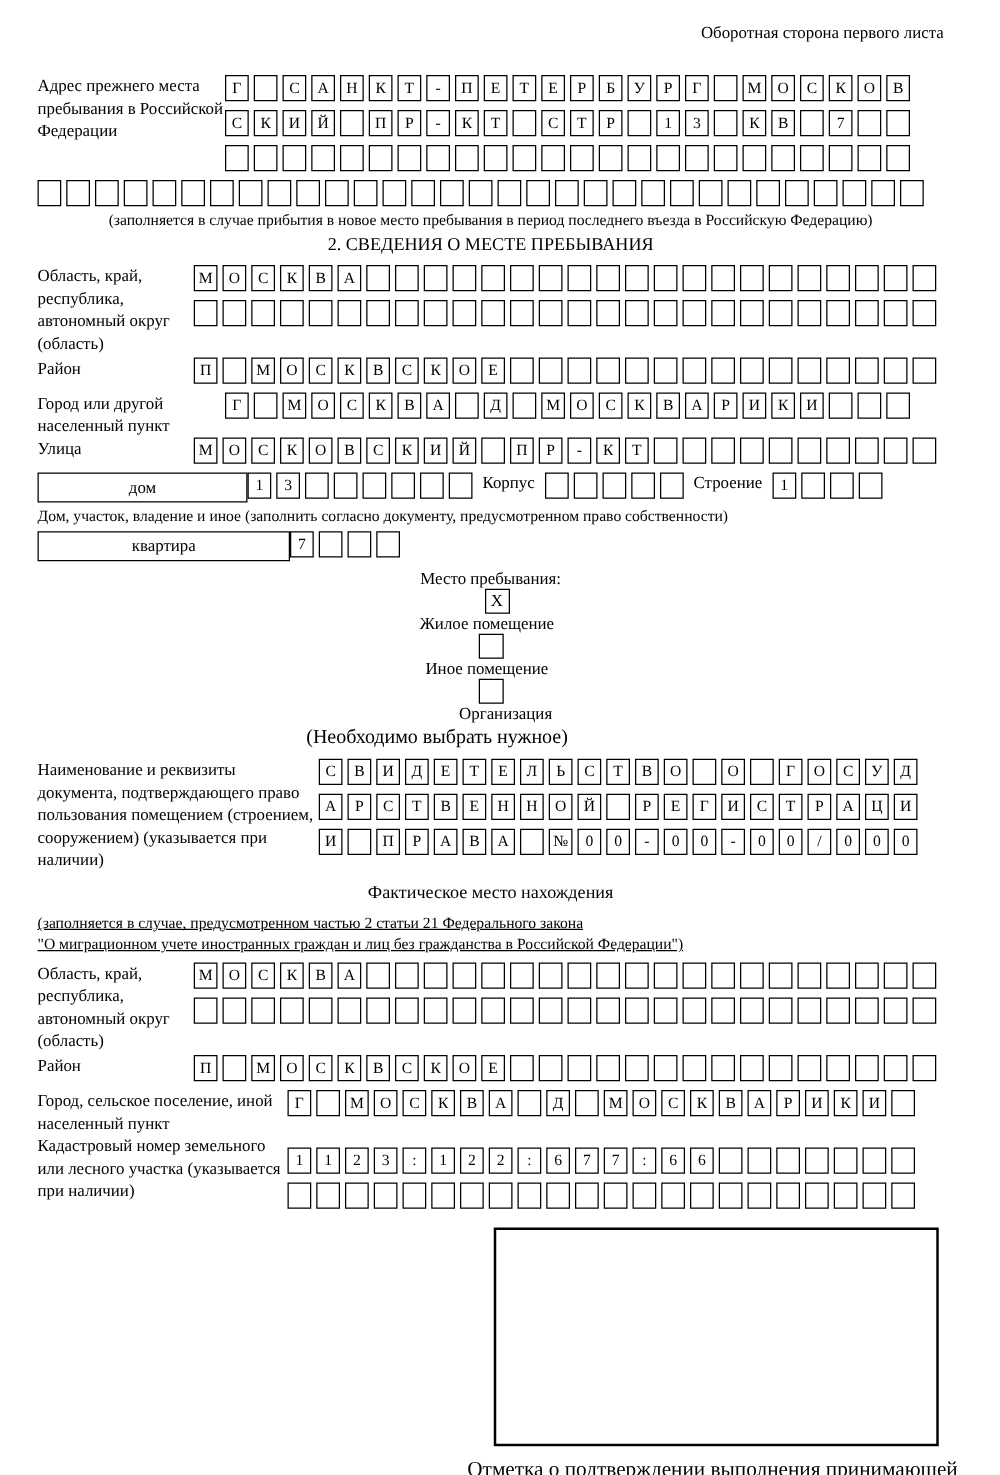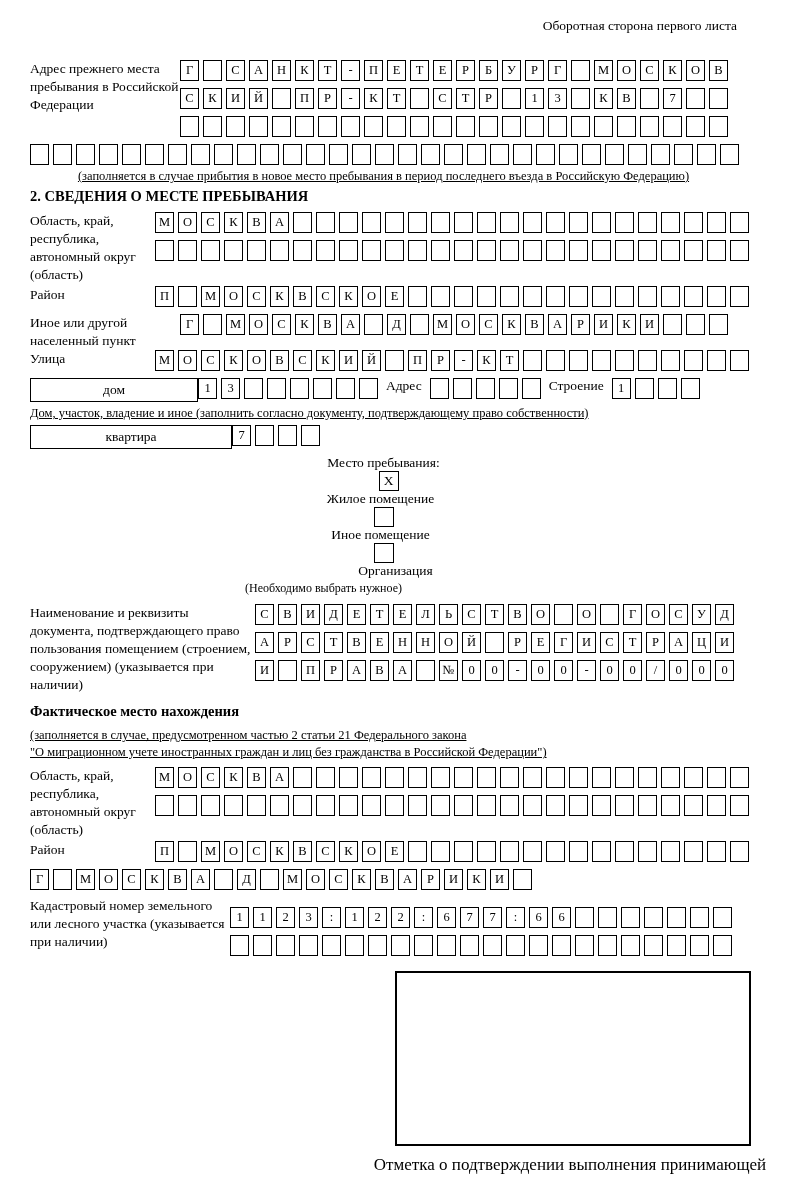--- a/index.html
+++ b/index.html
@@ -3,75 +3,75 @@
 <meta charset="utf-8">
 <style>
   * { margin:0; padding:0; box-sizing:border-box; }
   html,body { background:#ffffff; }
   body {
     width:800px; height:1180px;
     color:#000;
     font-family:"Liberation Serif","DejaVu Serif",serif;
     font-size:13.5px;
   }
-  .page { position:relative; width:800px; height:1180px; padding:18px 63px 0 30px; overflow:hidden; }
+  .page { position:relative; width:800px; height:1180px; padding:18px 45px 0 30px; overflow:hidden; }
 
   .hdr-note { text-align:right; font-size:13.5px; margin-bottom:26px; }
 
   .field { display:flex; align-items:flex-start; }
   .flabel { flex-shrink:0; line-height:1.33;font-family:Liberation Serif, serif; }
   .w125 { width:125px; }
   .w150 { width:150px; }
   .w200 { width:200px; }
   .w225 { width:225px; }
 
   .boxrow { display:flex; gap:4px; margin-bottom:7px; }
   .cell {
     flex:0 0 19px; width:19px; height:21px;
     border:1.6px solid #000;
     display:inline-flex; align-items:center; justify-content:center;
     font-size:12.5px; line-height:1;
   }
   .cap { font-size:12.5px; text-align:center; }
 
-  .sec-title { font-weight:bold; font-size:14.5px; margin:2px 0 7px 0; }
+  .sec-title { text-align:center; font-weight:normal; font-size:14.5px; margin:2px 0 7px 0; }
 
   .inline-row { display:flex; align-items:flex-start; gap:0; margin-bottom:4px; }
   .widebox {
     height:24px; border:1.9px solid #000;
     display:flex; align-items:center; justify-content:center;
     font-size:13.5px;
   }
   .dom-box { width:168px; }
   .kv-box { width:202px; }
   .gap-lbl { margin:0 8px; }
 
   .checkbox {
     flex:0 0 20px; width:20px; height:24px; border:1.9px solid #000;
     display:inline-flex; align-items:center; justify-content:center;
     font-size:13.5px;
   }
   .mesto-row { display:flex; align-items:center; margin:6px 0 2px 0;flex-direction:column; }
   .mesto-row .opt-lbl { margin:0 16px 0 10px; }
-  .mesto-note { font-size:12px; margin:2px 0 8px 215px; }
+  .mesto-note { font-size:16px; margin:2px 0 8px 215px; }
 
   .note-line { text-align:left; font-size:12.5px; line-height:1.35;text-decoration:underline; }
 
   .stamp-box {
     margin:8px 0 0 365px;
     width:356px; height:175px;
     border:2px solid #000;
     background:#fff;
   }
   .stamp-cap {
     margin:7px 0 0 340px; width:400px;
     text-align:center; font-size:17px; line-height:1.38;
   }
 
-  .mb2 { margin-bottom:2px; } .mb4 { margin-bottom:4px;text-decoration:underline; } .mb6 { margin-bottom:6px; }
+  .mb2 { margin-bottom:2px; } .mb4 { margin-bottom:4px; } .mb6 { margin-bottom:6px; }
   .mt10 { margin-top:10px; }
 </style>
 </head>
 <body>
 
 <div class="page">
 
   <div class="hdr-note">Оборотная сторона первого листа</div>
 
   <div class="field">
@@ -282,21 +282,21 @@
         <span class="cell"></span>
         <span class="cell"></span>
         <span class="cell"></span>
         <span class="cell"></span>
         <span class="cell"></span>
         <span class="cell"></span>
       </div>
   </div>
 
   <div class="field">
-    <div class="flabel w150">Иное или другой населенный пункт</div>
+    <div class="flabel w150">Город или другой населенный пункт</div>
     <div class="boxrow">
         <span class="cell">Г</span>
         <span class="cell"></span>
         <span class="cell">М</span>
         <span class="cell">О</span>
         <span class="cell">С</span>
         <span class="cell">К</span>
         <span class="cell">В</span>
         <span class="cell">А</span>
         <span class="cell"></span>
@@ -355,37 +355,37 @@
     <div class="boxrow" style="margin-bottom:0">
         <span class="cell">1</span>
         <span class="cell">3</span>
         <span class="cell"></span>
         <span class="cell"></span>
         <span class="cell"></span>
         <span class="cell"></span>
         <span class="cell"></span>
         <span class="cell"></span>
       </div>
-    <span class="gap-lbl">Адрес</span>
+    <span class="gap-lbl">Корпус</span>
     <div class="boxrow" style="margin-bottom:0">
         <span class="cell"></span>
         <span class="cell"></span>
         <span class="cell"></span>
         <span class="cell"></span>
         <span class="cell"></span>
       </div>
     <span class="gap-lbl">Строение</span>
     <div class="boxrow" style="margin-bottom:0">
         <span class="cell">1</span>
         <span class="cell"></span>
         <span class="cell"></span>
         <span class="cell"></span>
       </div>
   </div>
-  <div class="cap mb4" style="text-align:left">Дом, участок, владение и иное (заполнить согласно документу, подтверждающему право собственности)</div>
+  <div class="cap mb4" style="text-align:left">Дом, участок, владение и иное (заполнить согласно документу, предусмотренном право собственности)</div>
 
   <div class="inline-row">
     <div class="widebox kv-box">квартира</div>
     <div class="boxrow" style="margin-bottom:0">
         <span class="cell">7</span>
         <span class="cell"></span>
         <span class="cell"></span>
         <span class="cell"></span>
       </div>
   </div>
@@ -568,20 +568,21 @@
         <span class="cell"></span>
         <span class="cell"></span>
         <span class="cell"></span>
         <span class="cell"></span>
         <span class="cell"></span>
         <span class="cell"></span>
       </div>
   </div>
 
   <div class="field">
+    <div class="flabel w200">Город, сельское поселение, иной населенный пункт</div>
     <div class="boxrow">
         <span class="cell">Г</span>
         <span class="cell"></span>
         <span class="cell">М</span>
         <span class="cell">О</span>
         <span class="cell">С</span>
         <span class="cell">К</span>
         <span class="cell">В</span>
         <span class="cell">А</span>
         <span class="cell"></span>

